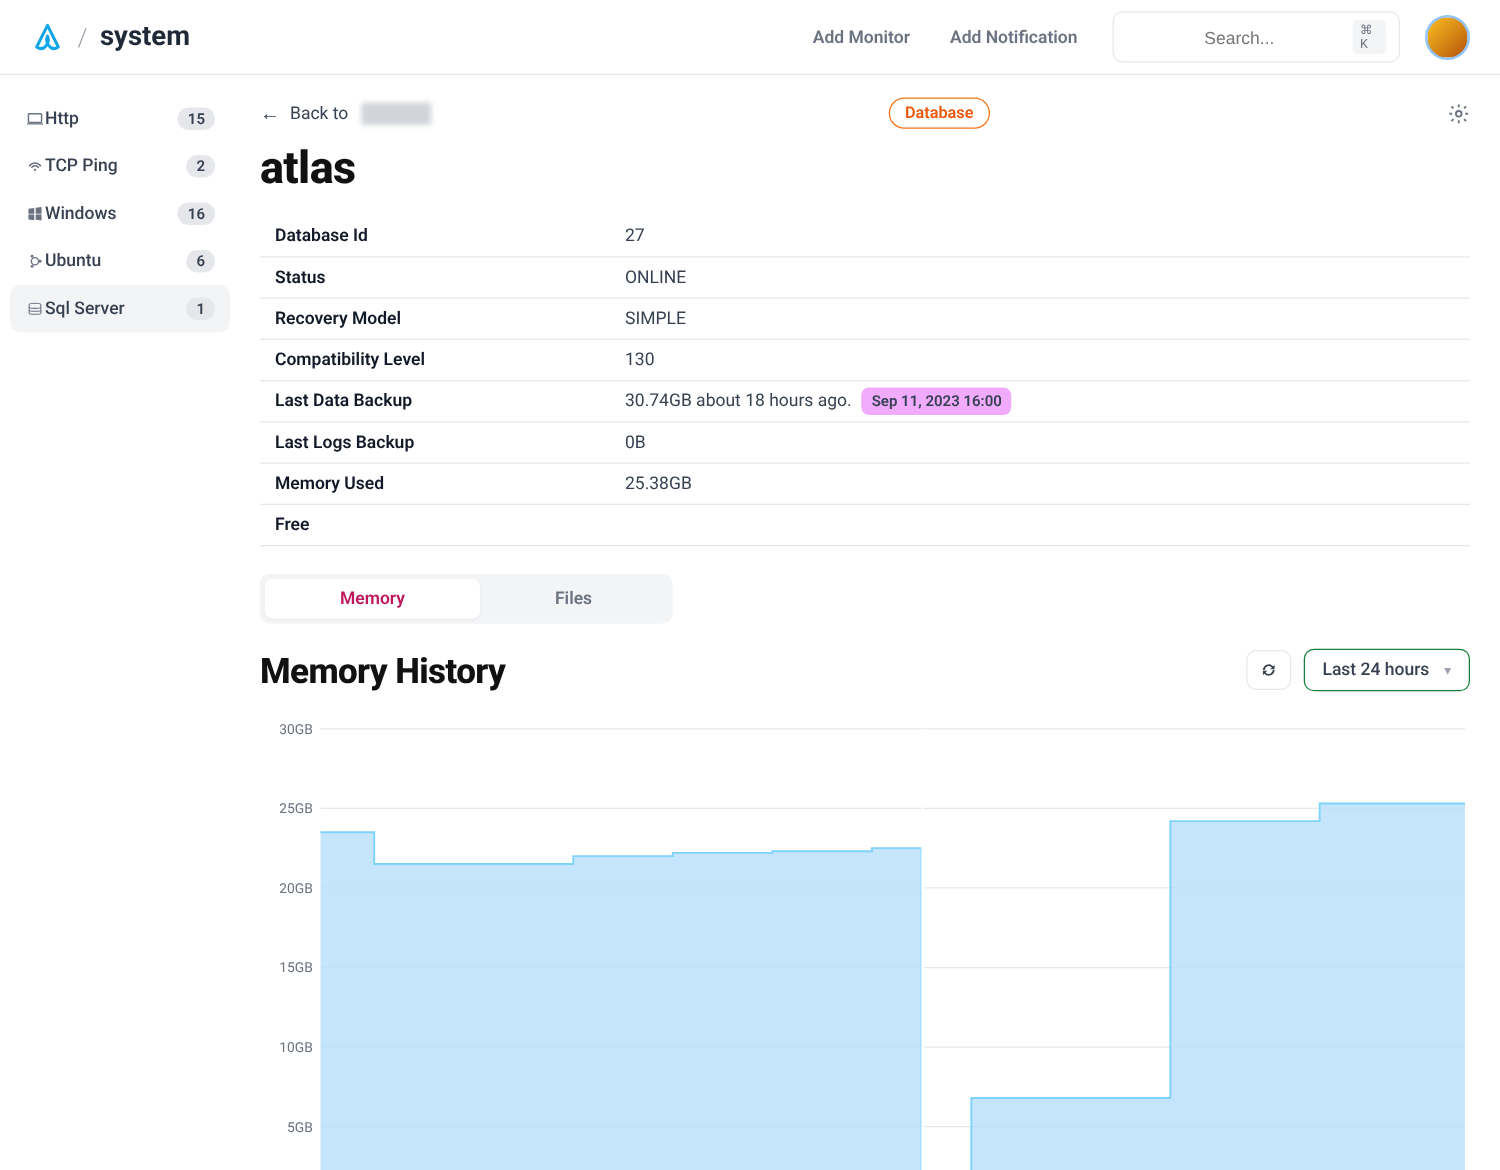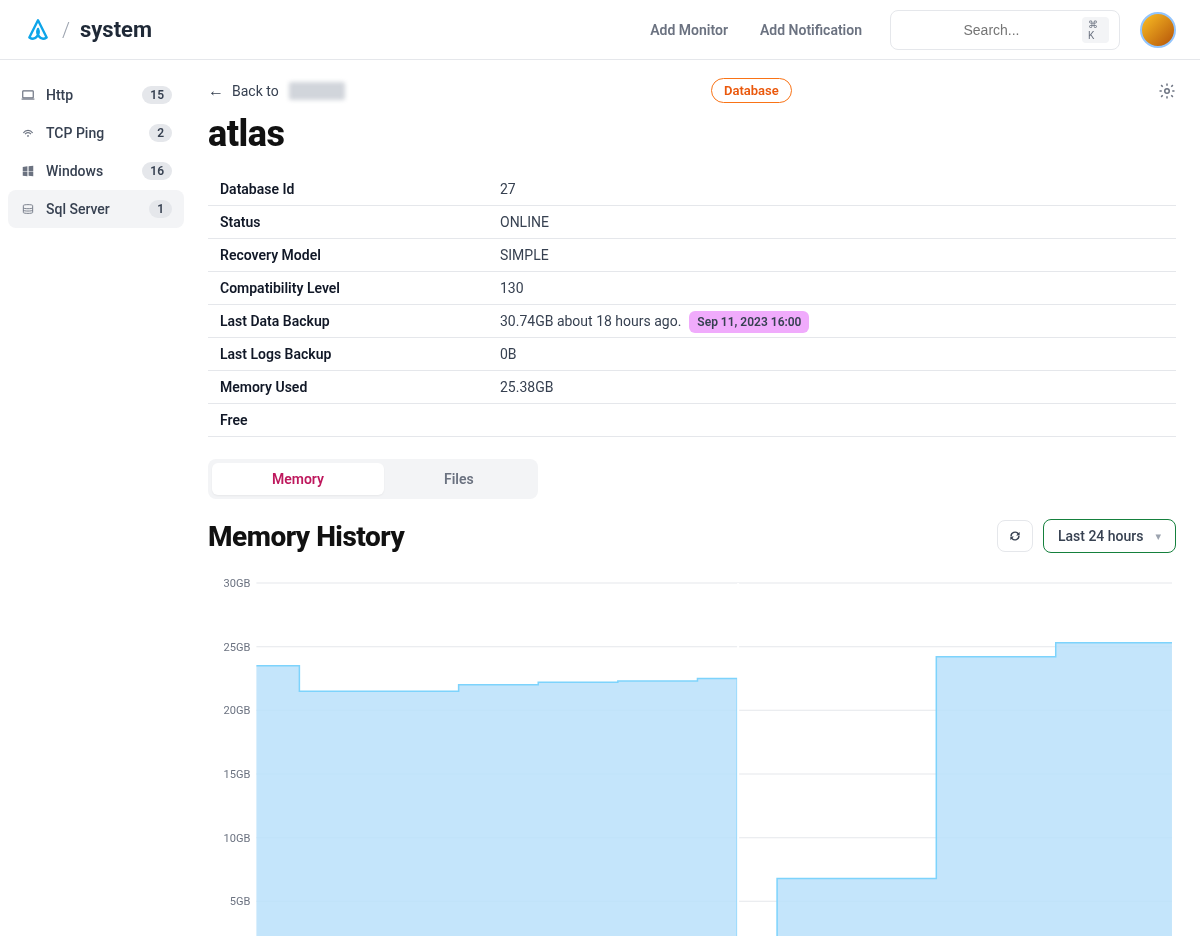--- a/index.html
+++ b/index.html
@@ -47,21 +47,21 @@
     border: 2px solid #93c5fd; margin-left: 20px;
     background: linear-gradient(135deg,#fbbf24,#b45309);
     overflow:hidden;
   }
   .layout { display: flex; }
   .sidebar {
     width: 192px; padding: 16px 8px;
     flex-shrink: 0;
   }
   .side-item {
-    display: flex; align-items: center; gap: 10px;
+    display: flex; align-items: center; 
     padding: 10px 12px; border-radius: 8px; cursor: pointer;
     color: #374151; font-weight: 500;
   }
   .side-item.active { background: #f3f4f6; }
   .side-icon { width: 16px; height: 16px; color:#6b7280; display:flex; align-items:center; justify-content:center; }
   .side-label { flex: 1; }
   .badge {
     background: #e5e7eb; color: #374151;
     border-radius: 999px; font-size: 12px;
     padding: 2px 8px; font-weight: 600;
@@ -169,20 +169,32 @@
       <span class="badge">2</span>
     </div>
     <div class="side-item">
       <span class="side-icon">
           <svg width="14" height="14" viewBox="0 0 24 24">
             <path fill="#6b7280" d="M3 5l8-1v8H3zM13 3.8l8-1V12h-8zM3 13h8v8l-8-1zM13 13h8v8.2l-8-1z"></path>
           </svg>
         </span>
       <span class="side-label">Windows</span>
       <span class="badge">16</span>
+    </div>
+    <div class="side-item">
+      <span class="side-icon">
+          <svg width="14" height="14" viewBox="0 0 24 24">
+            <circle cx="12" cy="12" r="5" fill="none" stroke="#6b7280" stroke-width="2"></circle>
+            <circle cx="19" cy="12" r="2" fill="#6b7280"></circle>
+            <circle cx="8" cy="5" r="2" fill="#6b7280"></circle>
+            <circle cx="8" cy="19" r="2" fill="#6b7280"></circle>
+          </svg>
+        </span>
+      <span class="side-label">Ubuntu</span>
+      <span class="badge">6</span>
     </div>
     <div class="side-item active">
       <span class="side-icon">
           <svg width="14" height="14" viewBox="0 0 24 24">
             <path d="M4 6c0-2 16-2 16 0v12c0 2-16 2-16 0z" fill="none" stroke="#6b7280" stroke-width="1.5"></path>
             <path d="M4 10c0 2 16 2 16 0M4 14c0 2 16 2 16 0" fill="none" stroke="#6b7280" stroke-width="1.5"></path>
           </svg>
         </span>
       <span class="side-label">Sql Server</span>
       <span class="badge">1</span>

